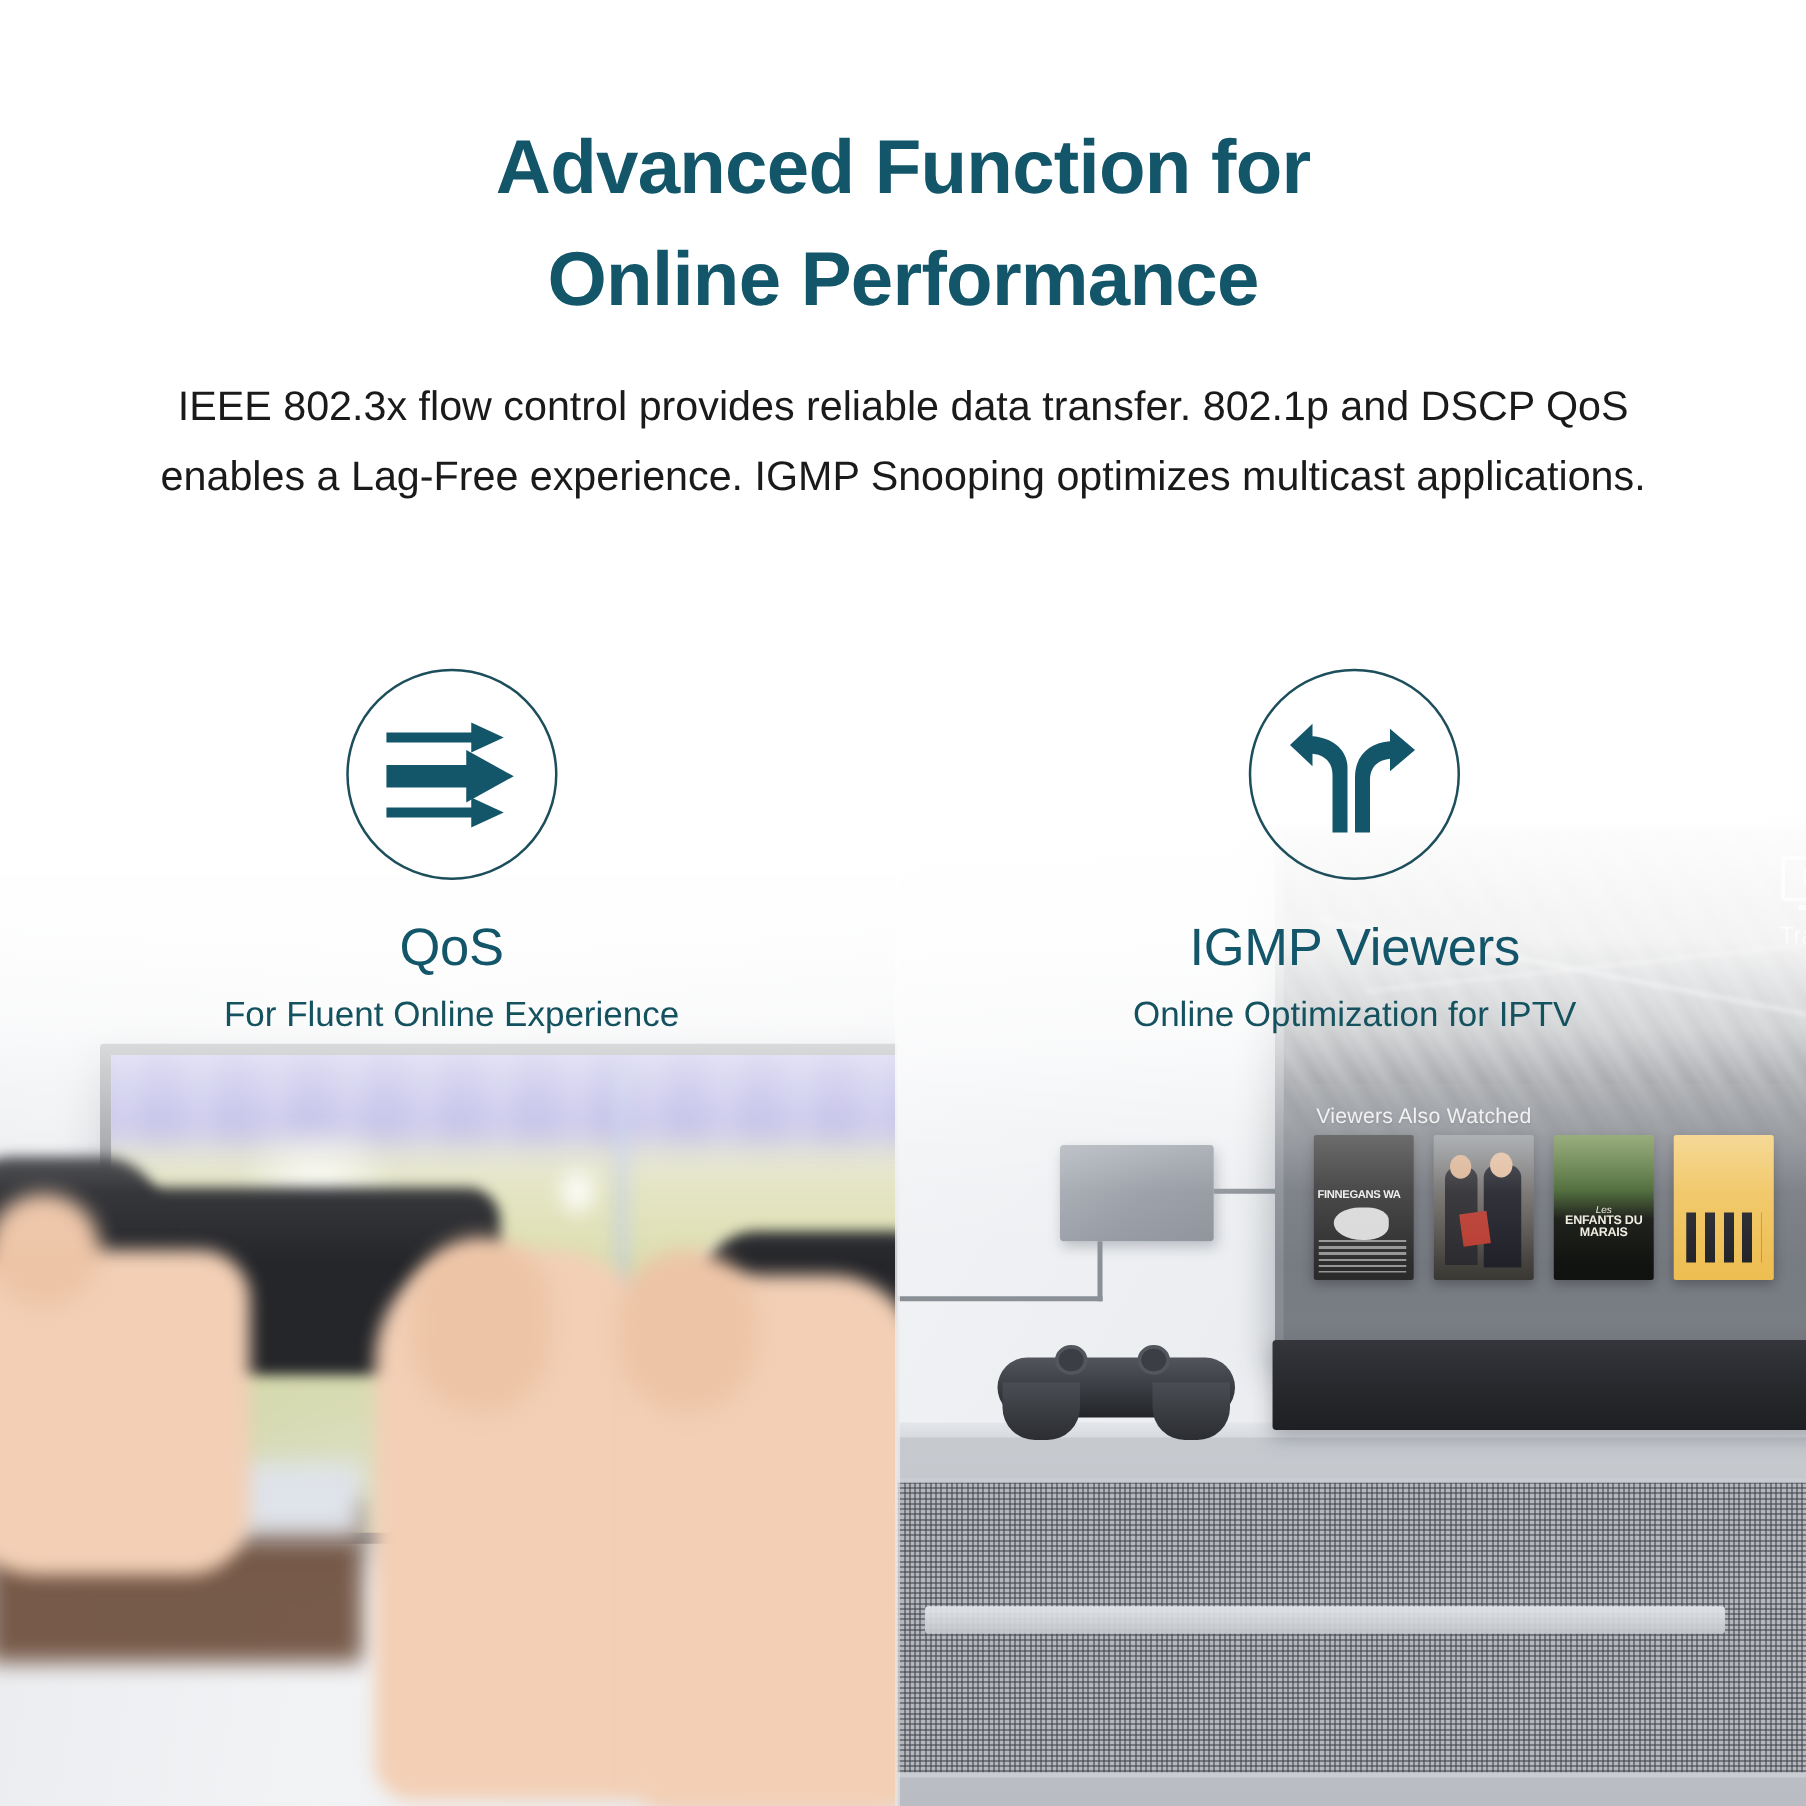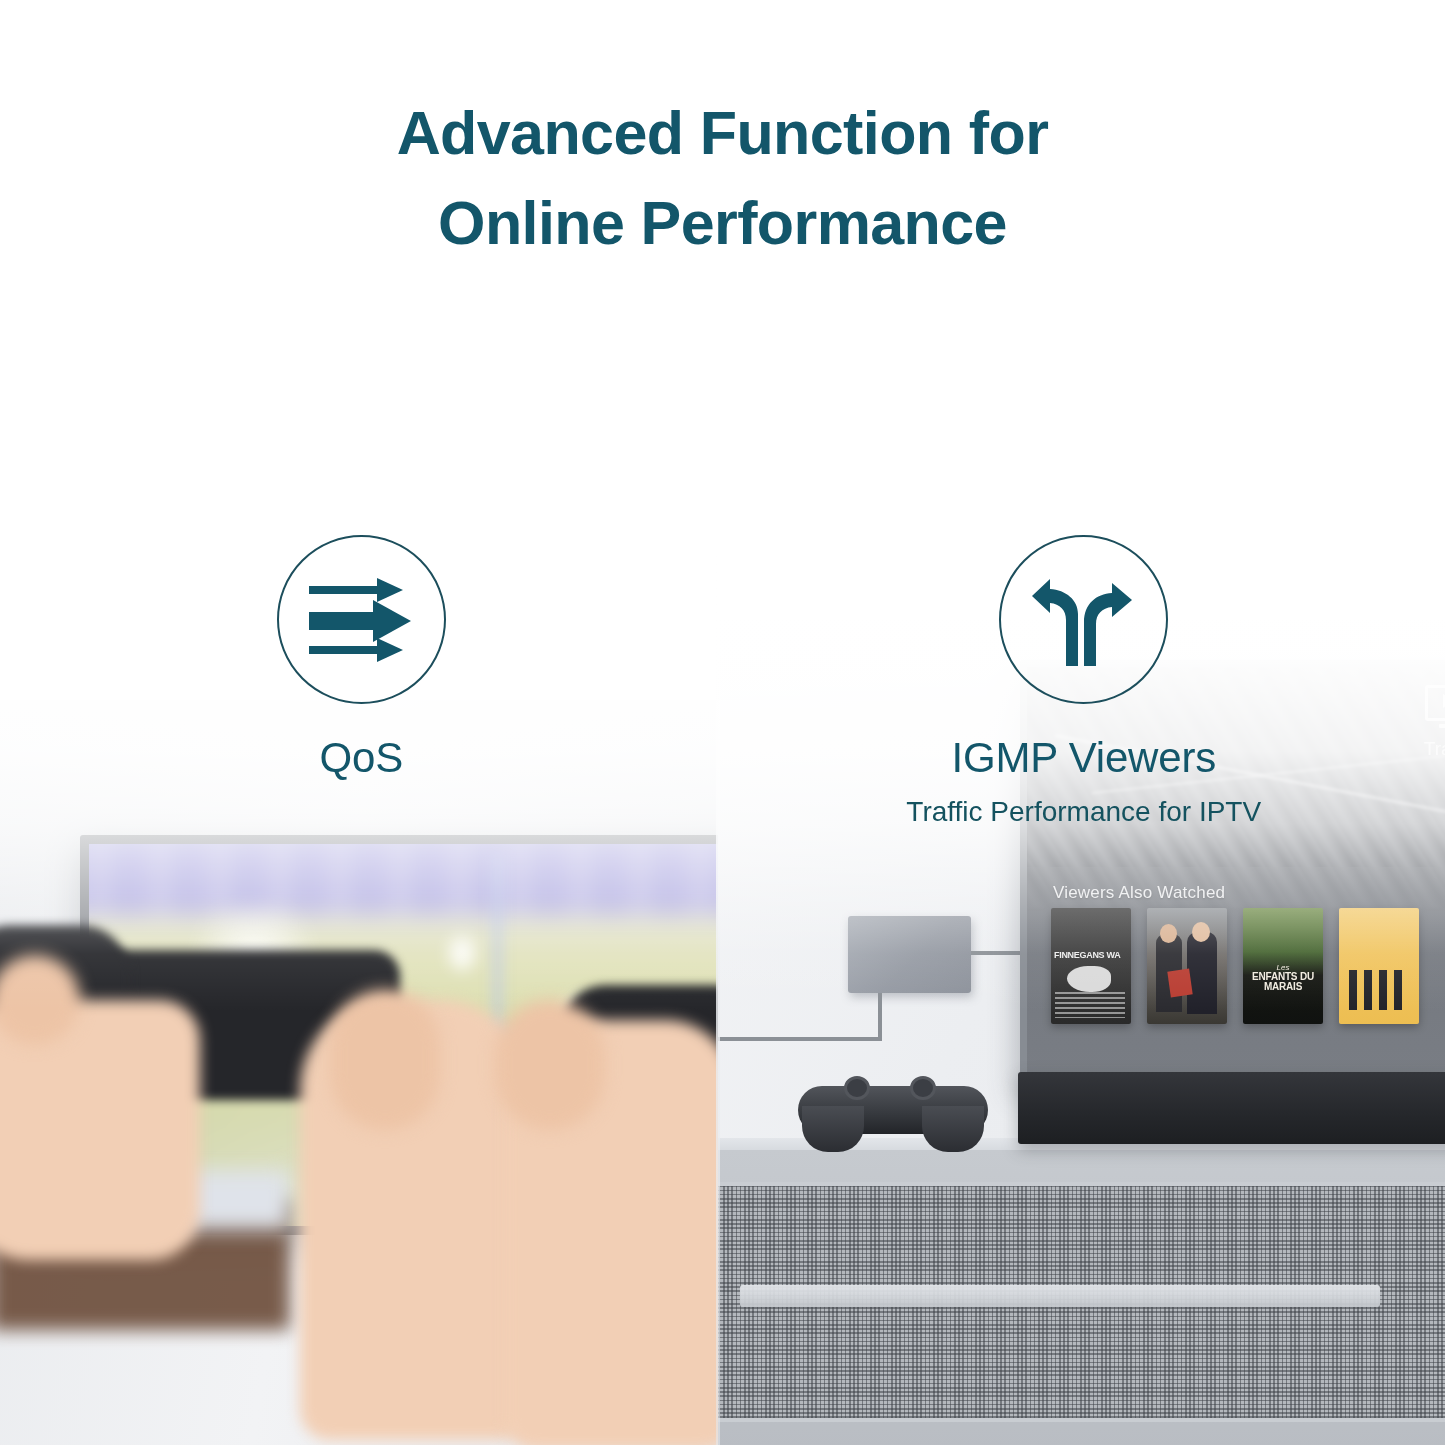--- a/index.html
+++ b/index.html
@@ -247,58 +247,60 @@
     <div class="photo-fade"></div>
   </div>
 
   <div class="content">
 
     <div class="headline">
       <div>Advanced Function for</div>
       <div>Online Performance</div>
     </div>
 
+    <div class="subtext">IEEE 802.3x flow control provides reliable data transfer. 802.1p and DSCP QoS enables a Lag-Free experience. IGMP Snooping optimizes multicast applications.</div>
 
     <div class="features">
 
       <div class="feature">
         <div class="feat-circle">
           <span>
             <svg class="icon-svg" width="104" height="92" viewBox="0 0 104 92" fill="none" xmlns="http://www.w3.org/2000/svg">
 
               <rect x="0" y="12" width="72" height="8" fill="#13566a"></rect>
               <path d="M68 4 L94 16 L68 28 Z" fill="#13566a"></path>
 
               <rect x="0" y="38" width="70" height="18" fill="#13566a"></rect>
               <path d="M64 26 L102 47 L64 68 Z" fill="#13566a"></path>
 
               <rect x="0" y="72" width="72" height="8" fill="#13566a"></rect>
               <path d="M68 64 L94 76 L68 88 Z" fill="#13566a"></path>
             </svg>
           </span>
         </div>
         <div class="feat-title">QoS</div>
+        <div class="feat-sub">For Fluent Online Experience</div>
       </div>
 
       <div class="feature">
         <div class="feat-circle">
           <span>
             <svg class="icon-svg" width="104" height="100" viewBox="0 0 104 100" fill="none" xmlns="http://www.w3.org/2000/svg">
 
               <path d="M46 8 L46 96 L34 96 L34 50
                        C34 40 28 34 18 33
                        L18 43 L0 26 L18 9 L18 19
                        C34 20 46 30 46 44 Z" fill="#13566a"></path>
 
               <path d="M52 96 L52 52
                        C52 34 64 24 80 23
                        L80 13 L100 30 L80 47 L80 37
                        C70 38 64 44 64 54 L64 96 Z" fill="#13566a"></path>
             </svg>
           </span>
         </div>
         <div class="feat-title">IGMP Viewers</div>
-        <div class="feat-sub">Traffic Performance for IPTV</div>
+        <div class="feat-sub">Online Optimization for IPTV</div>
       </div>
 
     </div>
   </div>
 </div>
 
 </body></html>

